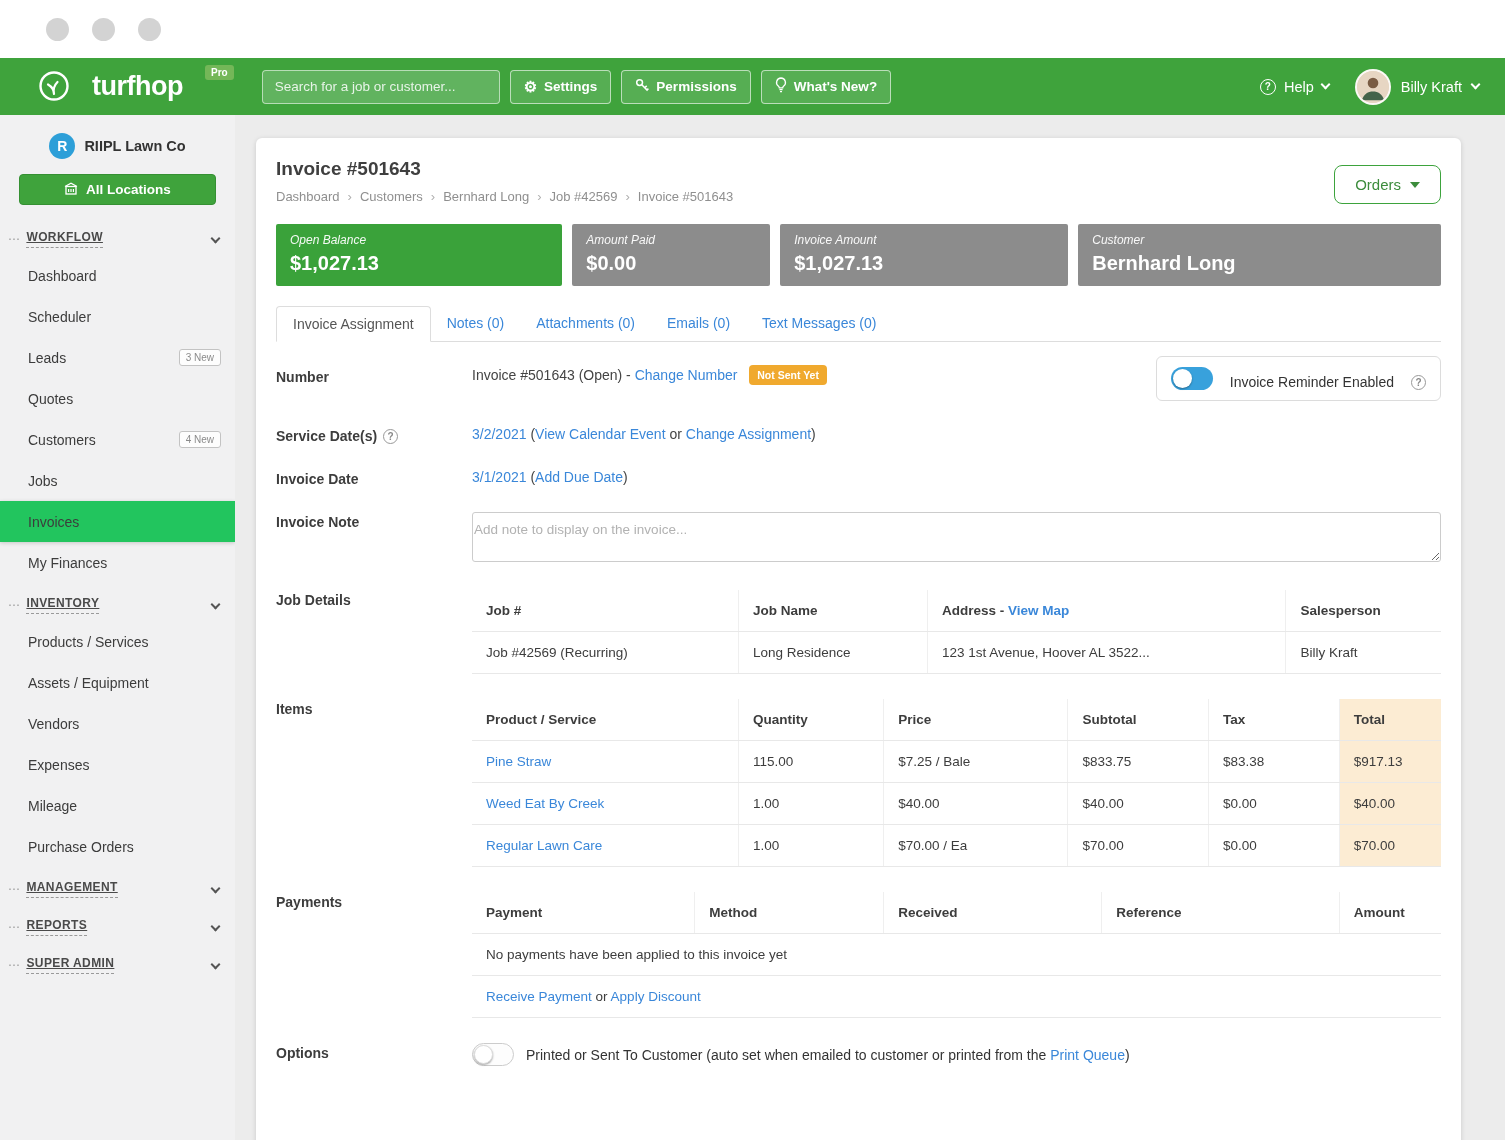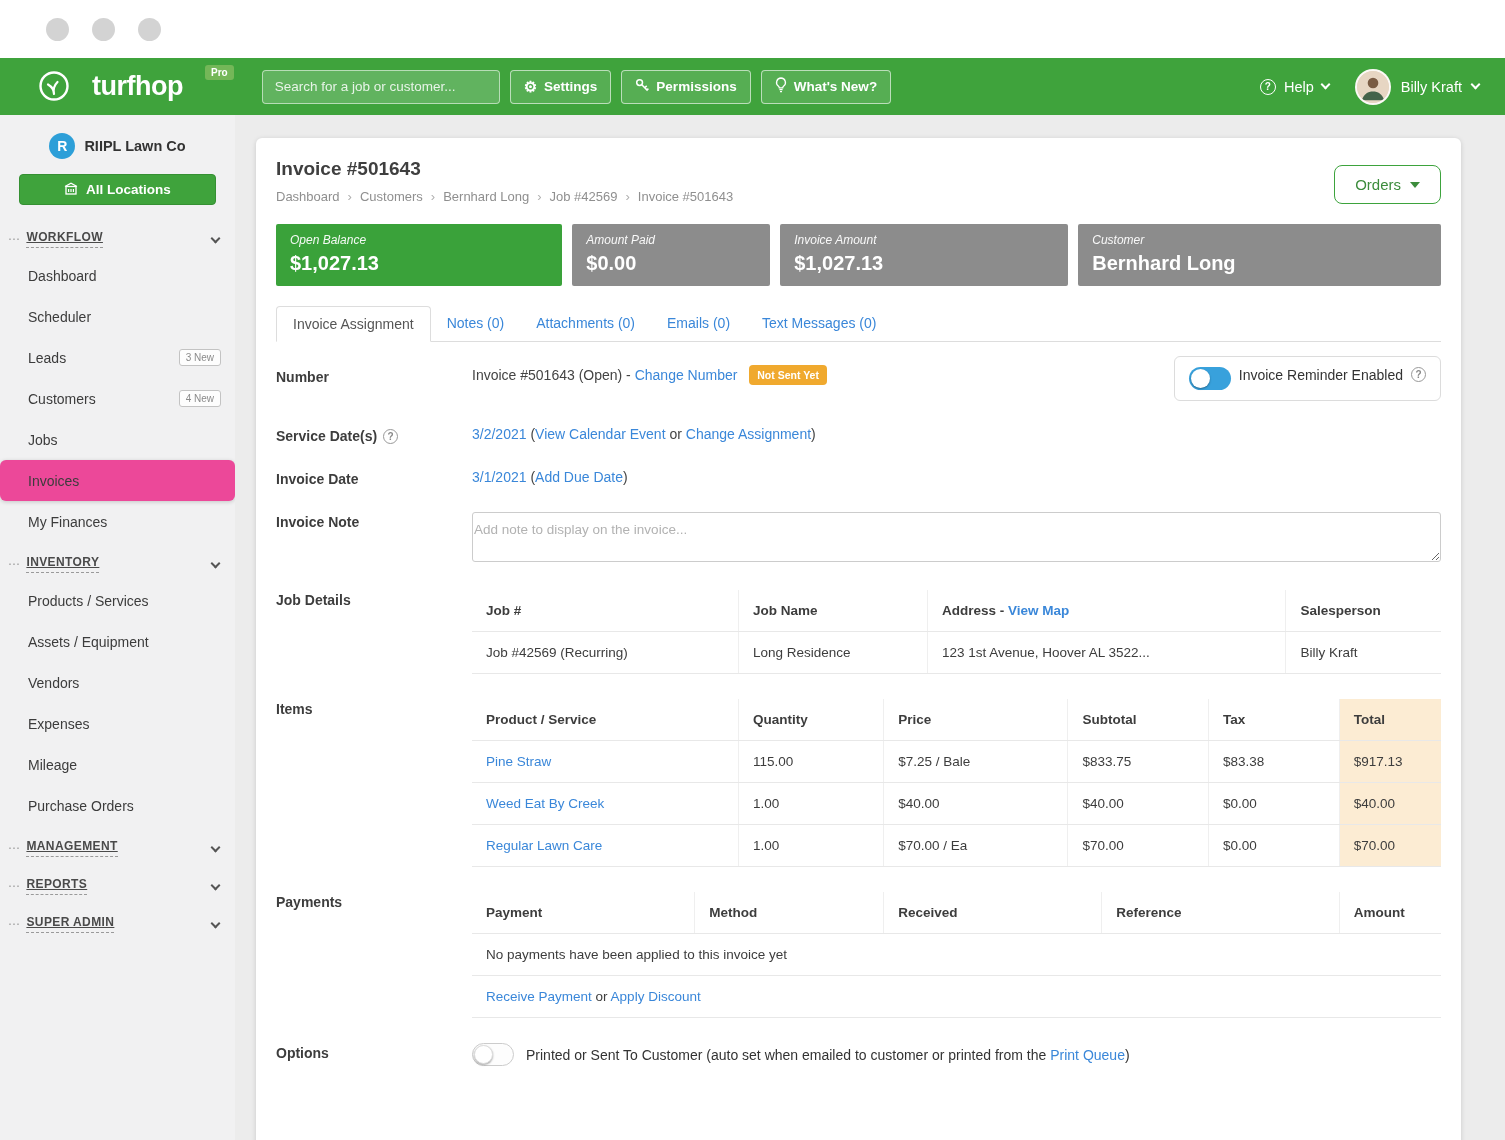--- a/index.html
+++ b/index.html
@@ -35,21 +35,21 @@
   .sidebar { width: 235px; flex-shrink: 0; background: #f1f1f2; overflow: hidden; }
   .company { display: flex; align-items: center; justify-content: center; gap: 9px; padding: 18px 8px 8px; }
   .company-circle { width: 26px; height: 26px; border-radius: 50%; background: #2d9fd8; color: #fff; font-size: 14px; font-weight: bold; display: flex; align-items: center; justify-content: center; flex-shrink: 0; }
   .company-name { font-size: 14.5px; font-weight: bold; color: #333; }
   .all-loc-btn { display: flex; align-items: center; justify-content: center; gap: 8px; margin: 7px 19px 12px; height: 31px; background: #3fa33c; border: 1px solid #35903­3; border: 1px solid #359033; border-radius: 4px; color: #fff; font-size: 13.5px; font-weight: bold; cursor: pointer; font-family: inherit; width: calc(100% - 38px); }
   .section-head { display: flex; align-items: center; padding: 13px 16px 7px 8px; color: #4a4a4a; font-size: 12px; font-weight: bold; letter-spacing: 0.4px; cursor: pointer; }
   .section-head .dots { color: #9a9a9a; margin-right: 6px; font-size: 12px; font-weight: normal; }
   .section-head .sh-title { border-bottom: 1px dashed #9a9a9a; padding-bottom: 3px; text-decoration: underline; }
   .section-head .chev { margin-left: auto; margin-top: -2px; }
   .nav-item { display: flex; align-items: center; height: 41px; padding: 0 14px 0 28px; font-size: 14px; color: #3c3c3c; cursor: pointer; }
-  .nav-item.active { background: #ec4899; box-shadow: 0 1px 4px rgba(0,0,0,0.18); border-radius: 6px; }
+  .nav-item.active { background: #22c55e; box-shadow: 0 1px 4px rgba(0,0,0,0.18); border-radius: 0; }
   .side-badge { margin-left: auto; font-size: 10px; color: #8a8a8a; border: 1px solid #c3c3c3; border-radius: 3px; padding: 2px 6px; background: #fdfdfd; white-space: nowrap; }
 
   
   .main { flex: 1; padding: 23px 44px 0 21px; overflow: hidden; }
   .card { background: #fff; border-radius: 6px; box-shadow: 0 1px 5px rgba(0,0,0,0.15); padding: 20px 20px 40px; min-height: 1150px; }
 
   .card-head { display: flex; align-items: flex-end; }
   .page-title { font-size: 19px; font-weight: bold; color: #3f3f3f; }
   .breadcrumb { margin-top: 9px; font-size: 13px; color: #9a9a9a; }
   .crumb { color: #8f8f8f; cursor: pointer; }
@@ -69,21 +69,21 @@
   .tab { padding: 9px 16px; font-size: 14px; color: #3a87d9; cursor: pointer; }
   .tab.active { background: #fff; border: 1px solid #ddd; border-bottom: 1px solid #fff; margin-bottom: -1px; border-radius: 4px 4px 0 0; color: #555; }
 
   .frow { display: flex; align-items: flex-start; margin-top: 25px; }
   .flabel { width: 196px; flex-shrink: 0; font-size: 14px; color: #3d3d3d; font-weight: bold; padding-top: 2px; display: flex; align-items: center; gap: 6px; }
   .fvalue { flex: 1; font-size: 14px; color: #444; min-width: 0; }
   .link { color: #3a87d9; text-decoration: none; cursor: pointer; }
   .qcircle { width: 15px; height: 15px; border-radius: 50%; border: 1px solid #999; color: #888; font-size: 10px; font-weight: bold; display: inline-flex; align-items: center; justify-content: center; flex-shrink: 0; }
 
   .notsent { background: #f0a92e; color: #fff; font-size: 10.5px; font-weight: bold; border-radius: 4px; padding: 4px 8px; margin-left: 8px; vertical-align: 1px; }
-  .reminder-box { display: flex; align-items: flex-start; gap: 8px; border: 1px solid #dcdcdc; border-radius: 6px; padding: 10px 14px; margin-top: -11px; font-size: 14px; color: #333; background: #fff; }
+  .reminder-box { display: flex; align-items: flex-end; gap: 17px; border: 1px solid #dcdcdc; border-radius: 6px; padding: 10px 14px; margin-top: -11px; font-size: 14px; color: #333; background: #fff; }
   .toggle { width: 42px; height: 23px; border-radius: 12px; background: #38a1dc; position: relative; flex-shrink: 0; cursor: pointer; }
   .toggle .knob { position: absolute; top: 2px; left: 2px; width: 19px; height: 19px; border-radius: 50%; background: #fff; box-shadow: 0 1px 2px rgba(0,0,0,0.35); }
   .toggle.off { background: #fdfdfd; border: 1px solid #ccc; }
   .toggle.off .knob { top: 1px; left: 1px; border: 1px solid #ddd; }
 
   .note-area { width: 100%; height: 50px; border: 1px solid #ccc; border-radius: 3px; padding: 9px 1px; font-family: inherit; font-size: 13.5px; color: #444; resize: both; }
   .note-area::placeholder { color: #b2b2b2; }
 
   table.dtable { width: 100%; border-collapse: collapse; table-layout: fixed; }
   .dtable th, .dtable td { text-align: left; font-size: 13.5px; color: #3d3d3d; padding: 13px 14px; border-bottom: 1px solid #e8e8e8; border-right: 1px solid #efefef; overflow: hidden; white-space: nowrap; text-overflow: ellipsis; }
@@ -188,20 +188,23 @@
         <span>Dashboard</span>
       </div>
     <div class="nav-item">
         <span>Scheduler</span>
       </div>
     <div class="nav-item">
       <span>Leads</span>
       <span class="side-badge">3 New</span>
     </div>
     <div class="nav-item">
+        <span>Quotes</span>
+      </div>
+    <div class="nav-item">
       <span>Customers</span>
       <span class="side-badge">4 New</span>
     </div>
     <div class="nav-item">
         <span>Jobs</span>
       </div>
     <div class="nav-item active">
         <span>Invoices</span>
       </div>
     <div class="nav-item">

